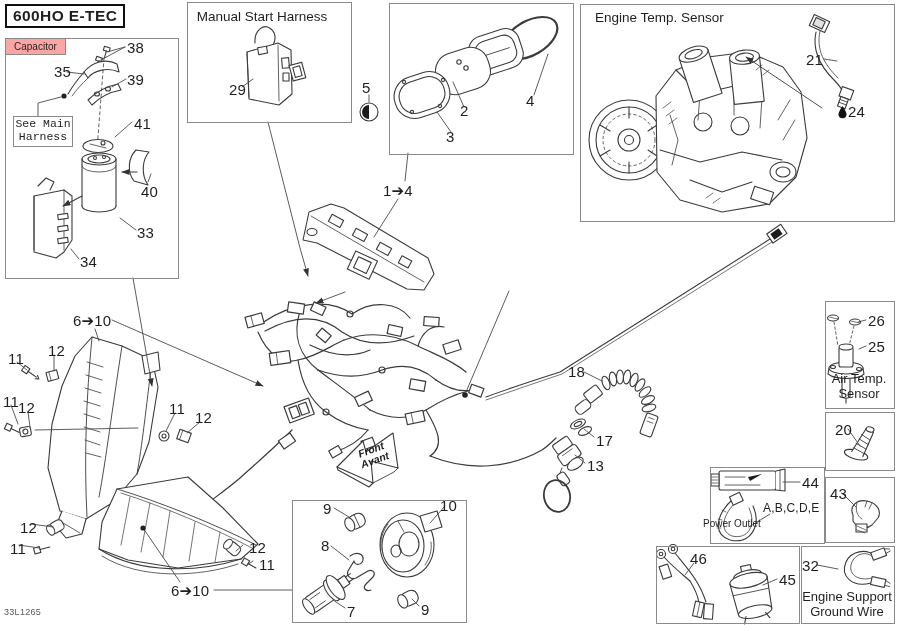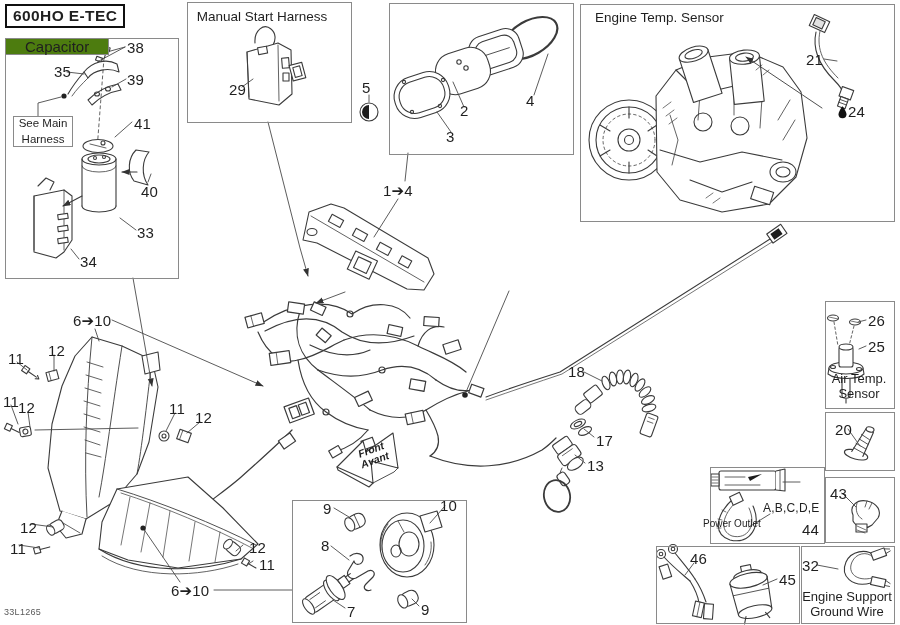--- a/index.html
+++ b/index.html
@@ -7,24 +7,24 @@
          font-family:"Liberation Sans","DejaVu Sans",sans-serif;color:var(--ink,#1f1f1f);
          -webkit-user-select:none;user-select:none;}
   .art{position:absolute;left:0;top:0;z-index:1;}
   .box{position:absolute;border:1px solid var(--border,#8a8a8a);z-index:2;}
   .pl{position:absolute;z-index:3;font-size:15px;line-height:16px;white-space:nowrap;letter-spacing:.2px;}
   .title{position:absolute;z-index:3;font-size:13.5px;line-height:15px;white-space:nowrap;}
   .ctr{text-align:center;}
   .model-box{position:absolute;left:5px;top:4px;z-index:3;border:2px solid #101010;background:#fff;
              padding:1px 6px;font-size:15.5px;font-weight:bold;letter-spacing:.4px;white-space:nowrap;}
   .cap-label{position:absolute;left:5px;top:38px;z-index:3;border:1px solid var(--border,#8a8a8a);
-             background:#4d7c0f;padding:0 19px;font-size:15px;line-height:15px;}
+             background:#fca5a5;padding:0 8px;font-size:10px;line-height:15px;}
   .note-box{position:absolute;z-index:3;border:1px solid var(--border,#8a8a8a);background:#fff;
             font-size:11.5px;line-height:13px;display:flex;flex-direction:column;
-            align-items:center;justify-content:space-between;}
+            align-items:center;justify-content:flex-start;font-family:Liberation Mono, monospace;}
   .see-main-center{left:443px;top:264px;width:132px;height:27px;font-size:13.5px;line-height:14px;}
   .front-text{position:absolute;left:350px;top:444px;width:46px;z-index:3;
               transform:rotate(-20deg);font-size:10.5px;line-height:11px;font-weight:bold;
               font-style:italic;text-align:center;}
   .sheet-code{position:absolute;left:4px;top:607px;z-index:3;font-size:9px;color:#5a5a5a;letter-spacing:.3px;}
   .kit{font-size:12px;}
   .drop{display:inline-block;vertical-align:-2px;margin-right:1px;}
 </style>
 </head>
 <body>
@@ -618,21 +618,21 @@
   <div class="pl" style="left:838px;top:104px;"><svg class="drop" width="9" height="13" viewBox="0 0 10 14">
         <path d="M5,0 C5,0 9.4,5.5 9.4,9 a4.4,4.4 0 1 1 -8.8,0 C0.6,5.5 5,0 5,0 Z" fill="#111"></path>
       </svg><span>24</span></div>
   <div class="pl" style="left:383px;top:183px;">1➔4</div>
   <div class="pl" style="left:568px;top:364px;">18</div>
   <div class="pl" style="left:596px;top:433px;">17</div>
   <div class="pl" style="left:587px;top:458px;">13</div>
   <div class="pl" style="left:868px;top:313px;">26</div>
   <div class="pl" style="left:868px;top:339px;">25</div>
   <div class="pl" style="left:835px;top:422px;">20</div>
-  <div class="pl" style="left:802px;top:475px;margin-top:47px;">44</div>
+  <div class="pl" style="left:802px;top:475px;">44</div>
   <div class="pl kit" style="left:763px;top:500px;">A,B,C,D,E</div>
   <div class="pl" style="left:830px;top:486px;">43</div>
   <div class="pl" style="left:690px;top:551px;">46</div>
   <div class="pl" style="left:779px;top:572px;">45</div>
   <div class="pl" style="left:802px;top:558px;">32</div>
   <div class="pl" style="left:73px;top:313px;">6➔10</div>
   <div class="pl" style="left:48px;top:343px;">12</div>
   <div class="pl" style="left:8px;top:351px;">11</div>
   <div class="pl" style="left:3px;top:394px;">11</div>
   <div class="pl" style="left:18px;top:400px;">12</div>

